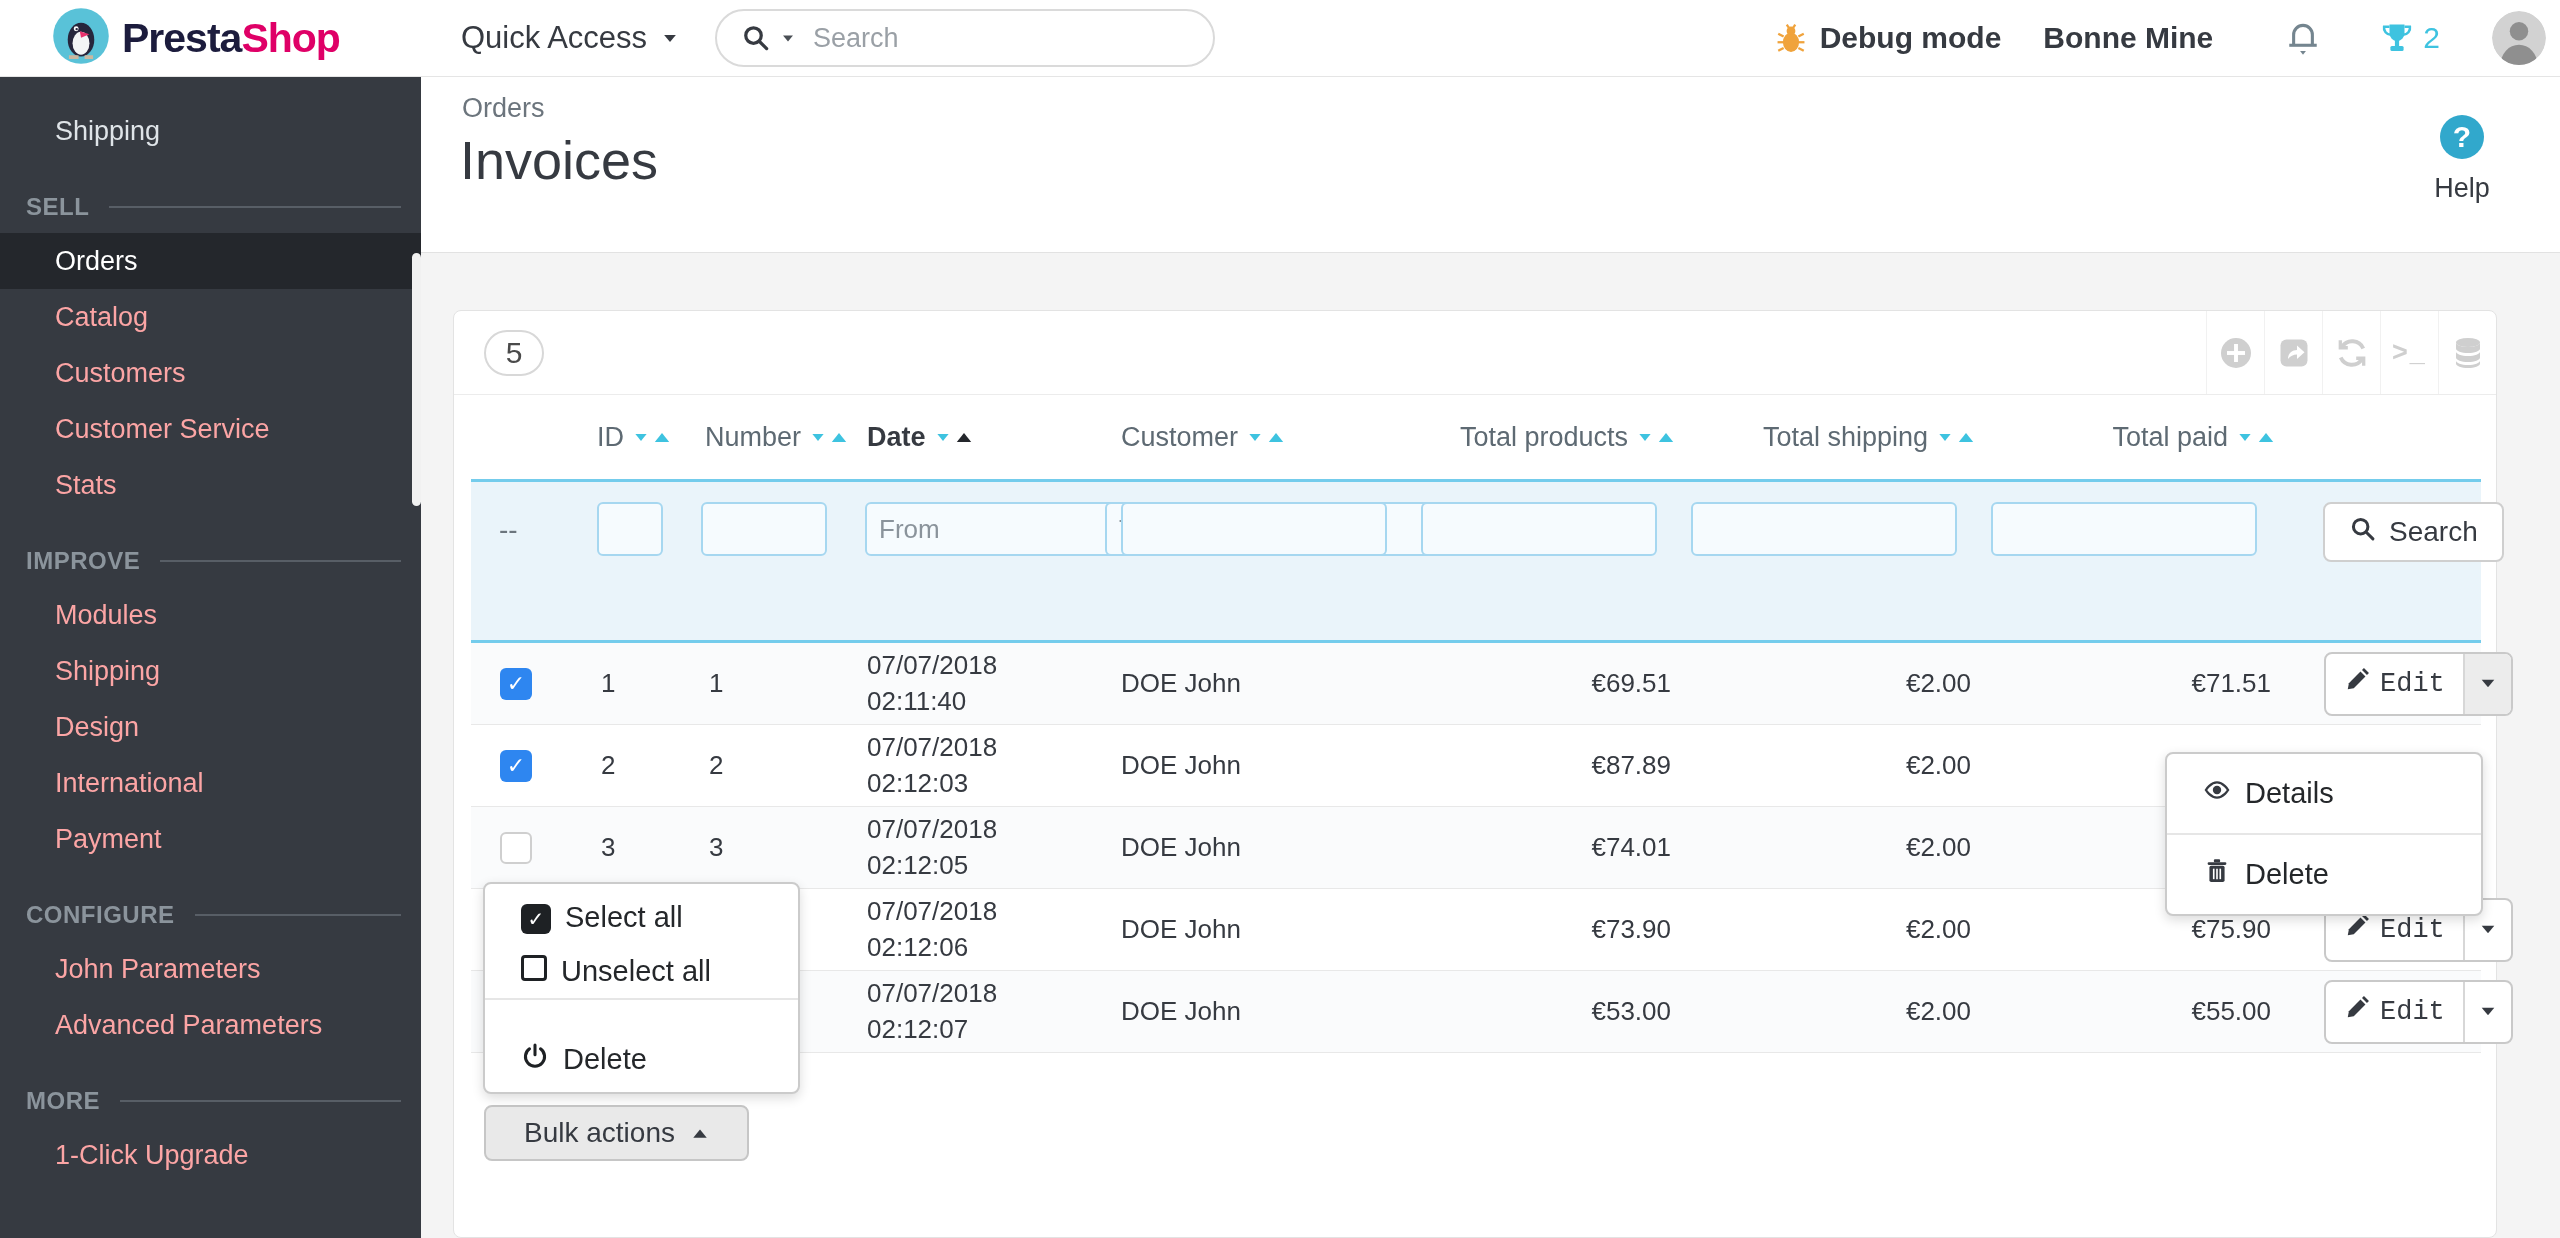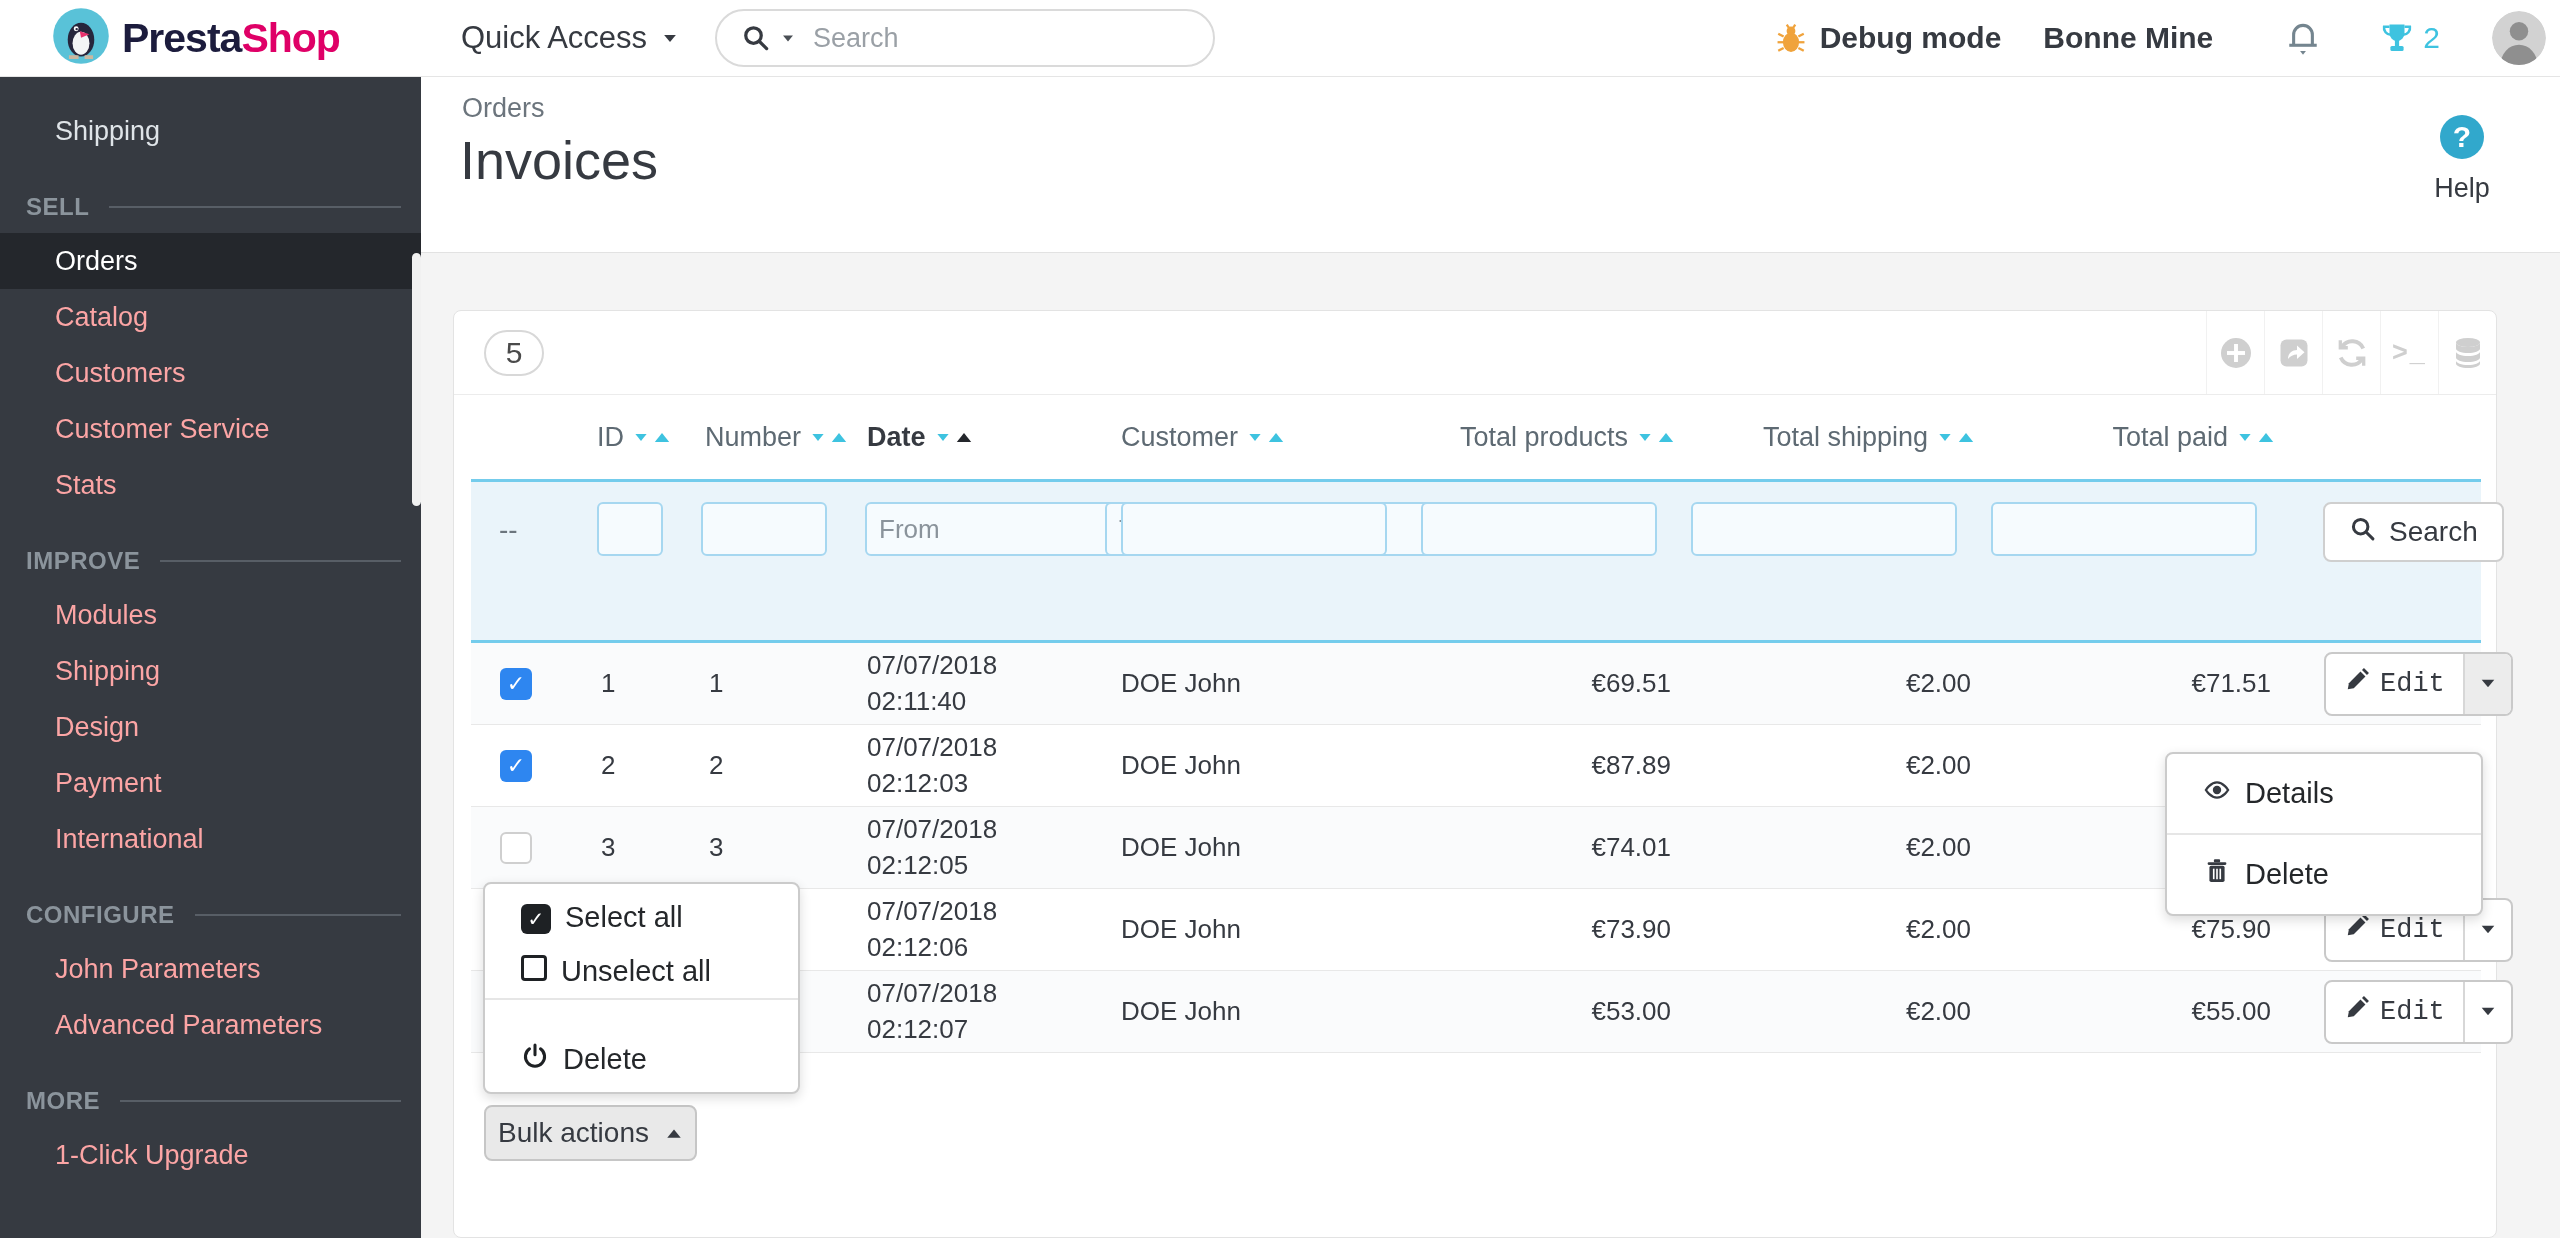--- a/index.html
+++ b/index.html
@@ -111,21 +111,21 @@
   .datec { flex-direction:column; align-items:flex-start; justify-content:center; line-height:1.35; padding-left:6px; }
   .actc { padding-left:33px; }
   .edit-btn { display:flex; height:64px; border:2px solid #c9c9c9; border-radius:8px; overflow:hidden; background:#fff; cursor:pointer; }
   .edit-main { display:flex; align-items:center; gap:10px; padding:0 18px; font-size:27px; color:#363a41;font-family:Liberation Mono, monospace; }
   .edit-main svg { width:26px; height:26px; }
   .edit-caret { width:48px; display:flex; align-items:center; justify-content:center;
                 border-left:2px solid #d7d7d7; color:#363a41; }
   .edit-caret .tri { transform:scale(.7); }
   .edit-btn.open .edit-caret { background:#ececec; }
 
-  .bulk-btn { margin:52px 0 0 30px; height:56px; padding:0 12px; background:#e9e9e9; border:2px solid #c6c6c6;
+  .bulk-btn { margin:52px 0 0 30px; height:56px; padding:0 38px; background:#e9e9e9; border:2px solid #c6c6c6;
               border-radius:8px; font-size:28px; color:#363a41; display:inline-flex; align-items:center; gap:16px; cursor:pointer; }
   .bulk-btn .tri { transform:scale(.75); }
 
   
   .menu { position:absolute; background:#fff; border:2px solid #cbcbcb; border-radius:8px;
           box-shadow:0 4px 12px rgba(0,0,0,.14); z-index:60; }
   .row-menu { left:2165px; top:752px; width:318px; }
   .bulk-menu { left:483px; top:882px; width:317px; padding-top:6px; }
   .menu-item { display:flex; align-items:center; gap:14px; padding-left:36px; font-size:29px; color:#24272a; cursor:pointer; }
   .row-menu .menu-item { height:79px; }
@@ -231,22 +231,22 @@
       <div class="sb-item">Customers</div>
       <div class="sb-item">Customer Service</div>
       <div class="sb-item">Stats</div>
       <div class="sb-sec">
         <span class="t">IMPROVE</span>
         <span class="line"></span>
       </div>
       <div class="sb-item">Modules</div>
       <div class="sb-item">Shipping</div>
       <div class="sb-item">Design</div>
+      <div class="sb-item">International</div>
       <div class="sb-item">Payment</div>
-      <div class="sb-item">International</div>
       <div class="sb-sec">
         <span class="t">CONFIGURE</span>
         <span class="line"></span>
       </div>
       <div class="sb-item">John Parameters</div>
       <div class="sb-item">Advanced Parameters</div>
       <div class="sb-sec">
         <span class="t">MORE</span>
         <span class="line"></span>
       </div>

